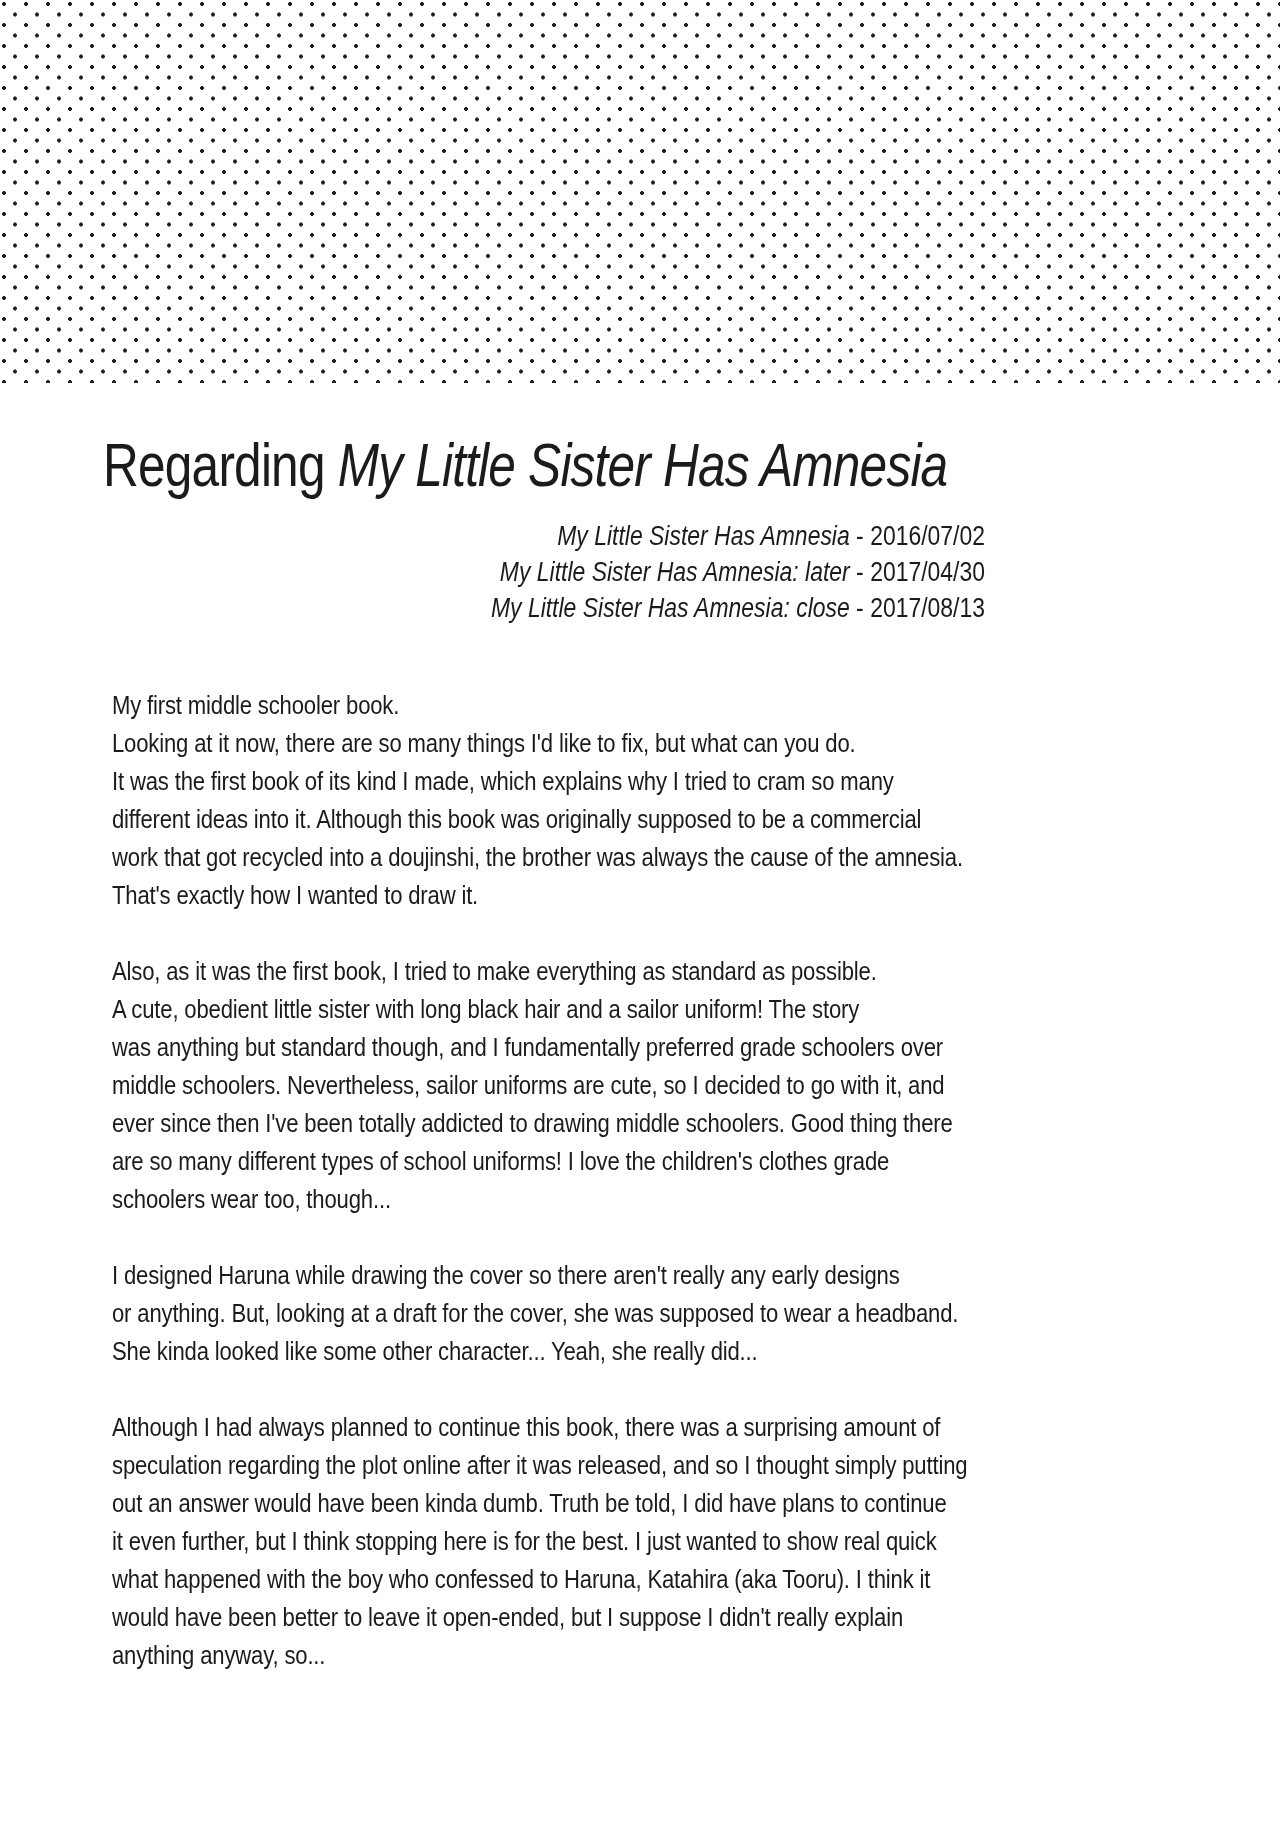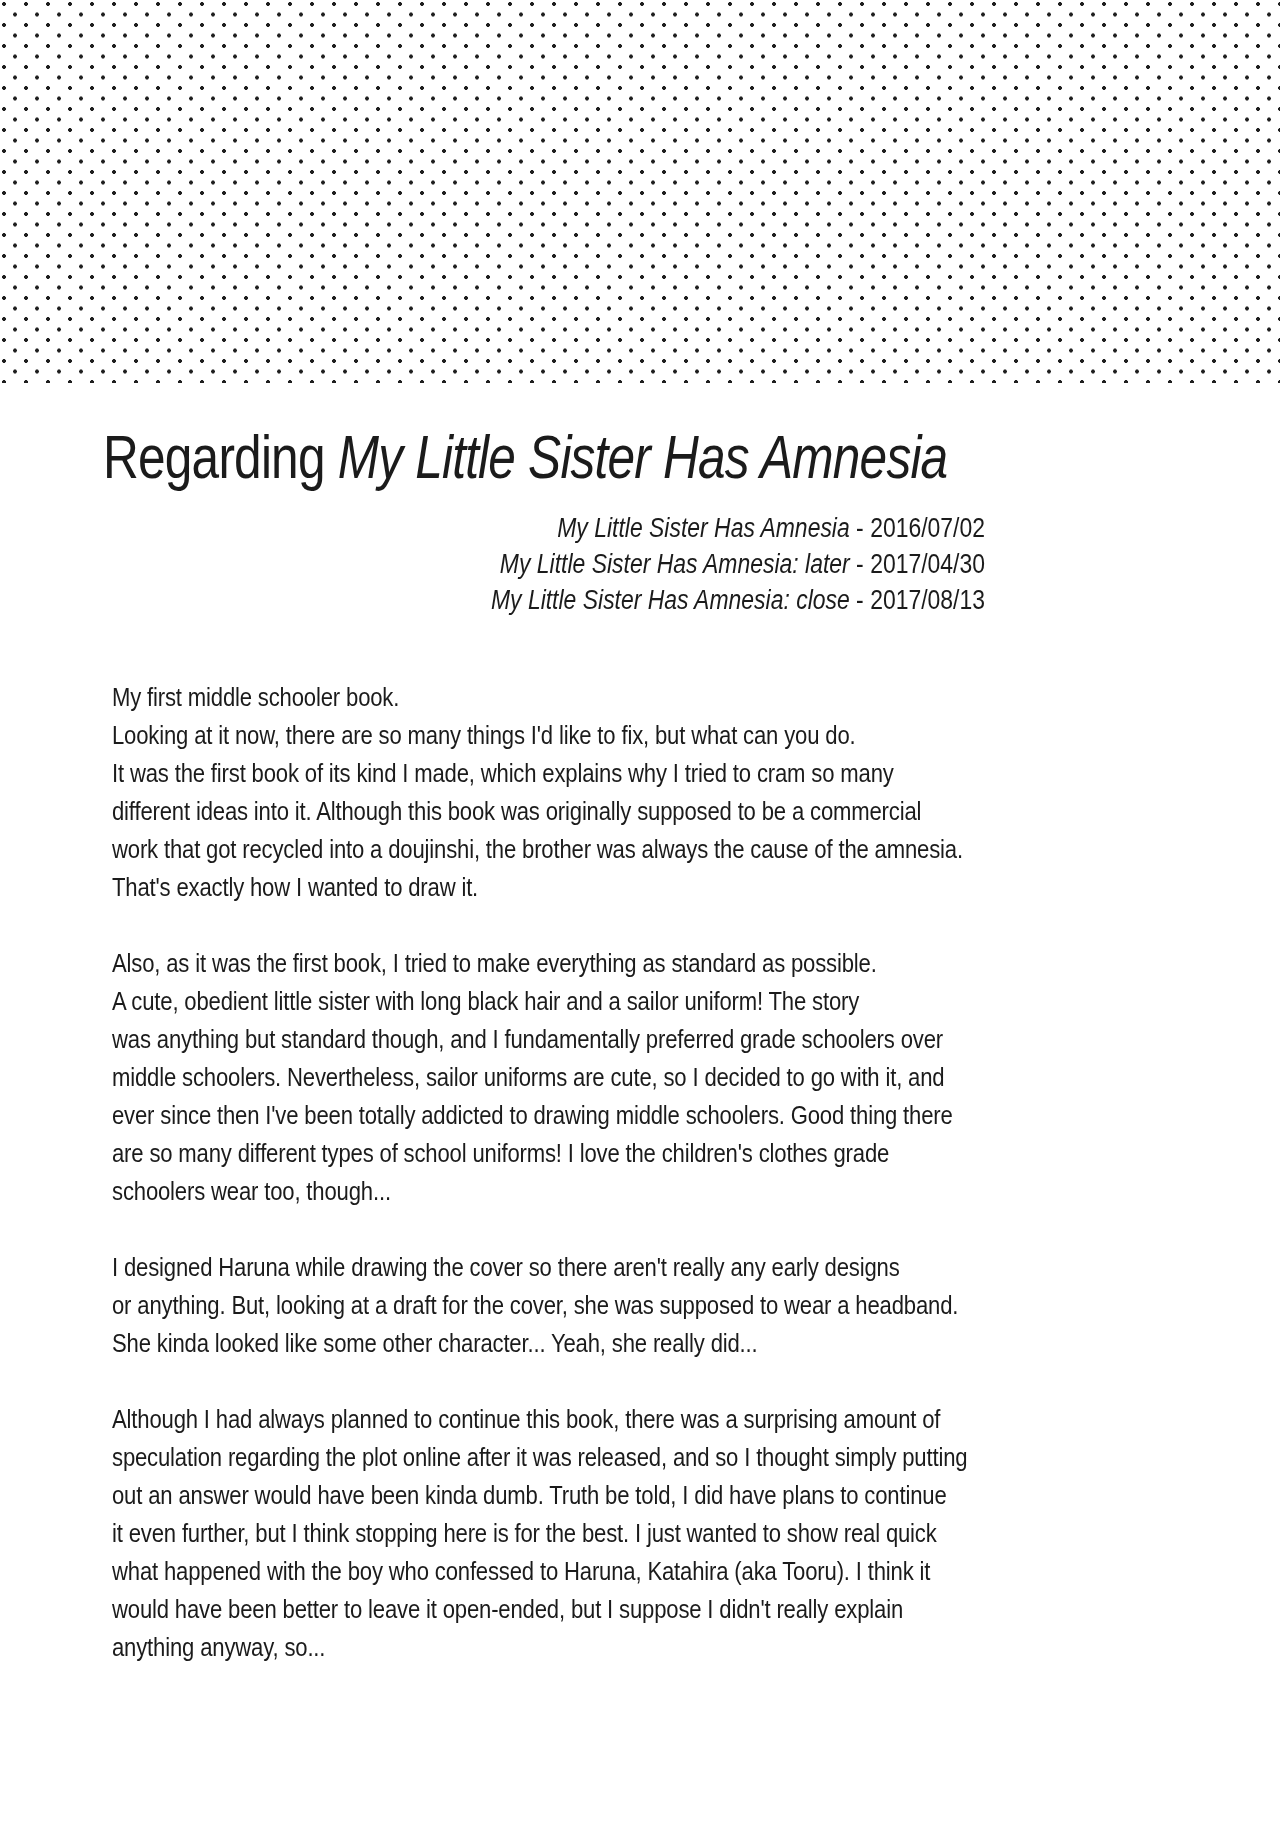--- a/index.html
+++ b/index.html
@@ -24,21 +24,21 @@
     height: 383px;
     background-color: #ffffff;
     background-image:
       radial-gradient(circle at 4px 4px, #1e1e1e 1.7px, rgba(0,0,0,0) 2.2px),
       radial-gradient(circle at 4px 4px, #1e1e1e 1.7px, rgba(0,0,0,0) 2.2px);
     background-size: 22px 21px, 22px 21px;
     background-position: 0 0, 11px 10.5px;
   }
   .content {
     position: absolute;
-    top: 392px;
+    top: 400px;
     left: 0;
     width: 1280px;
   }
   .title {
     margin: 30px 0 0 103px;
     font-size: 62px;
     line-height: 70px;
     font-weight: 500;
     letter-spacing: -1px;
     white-space: nowrap;

